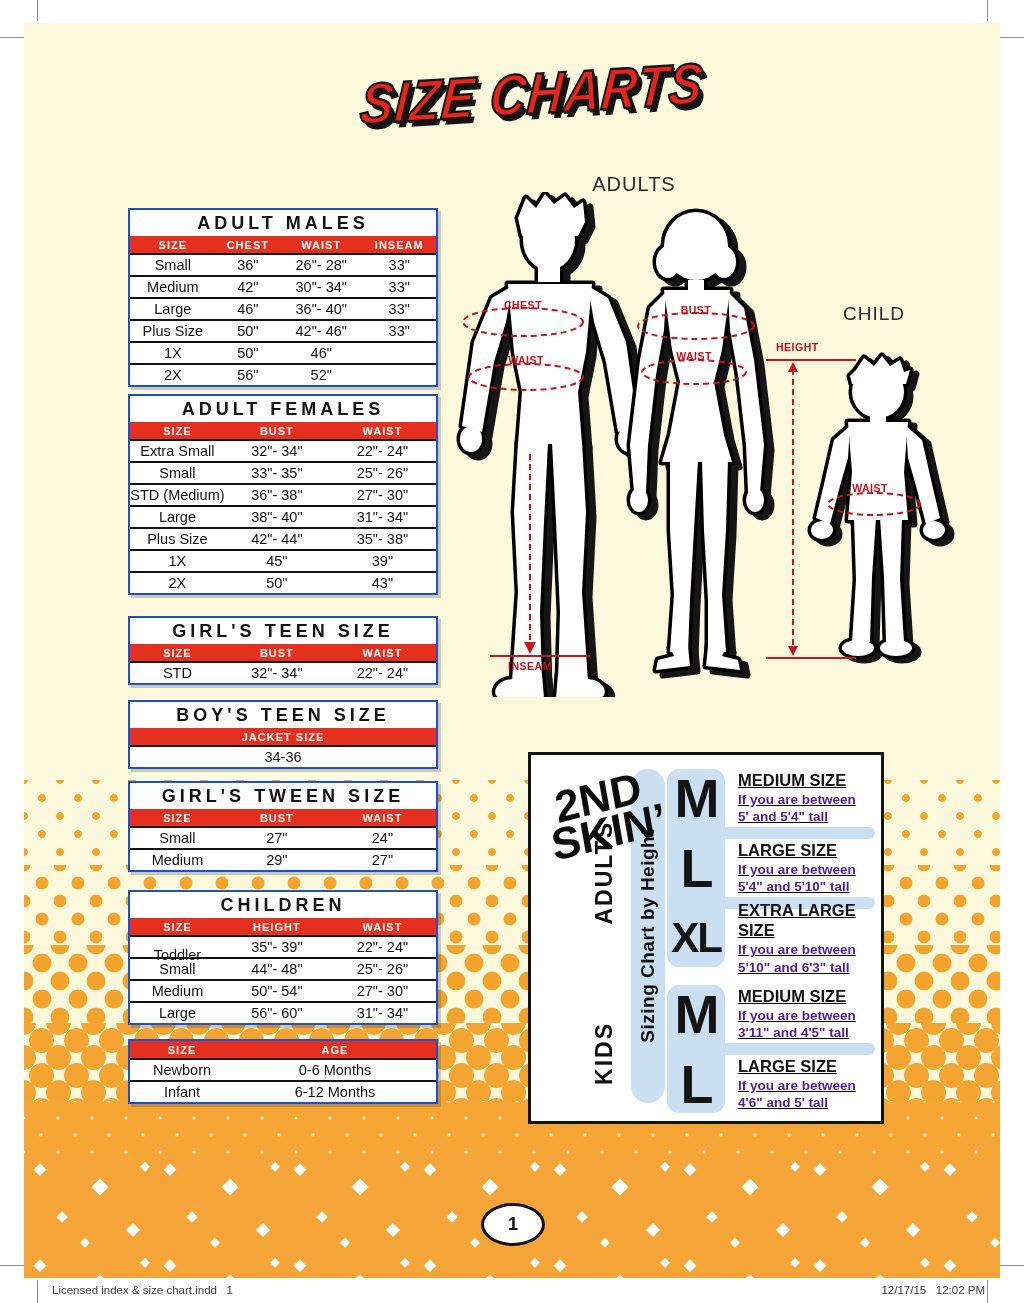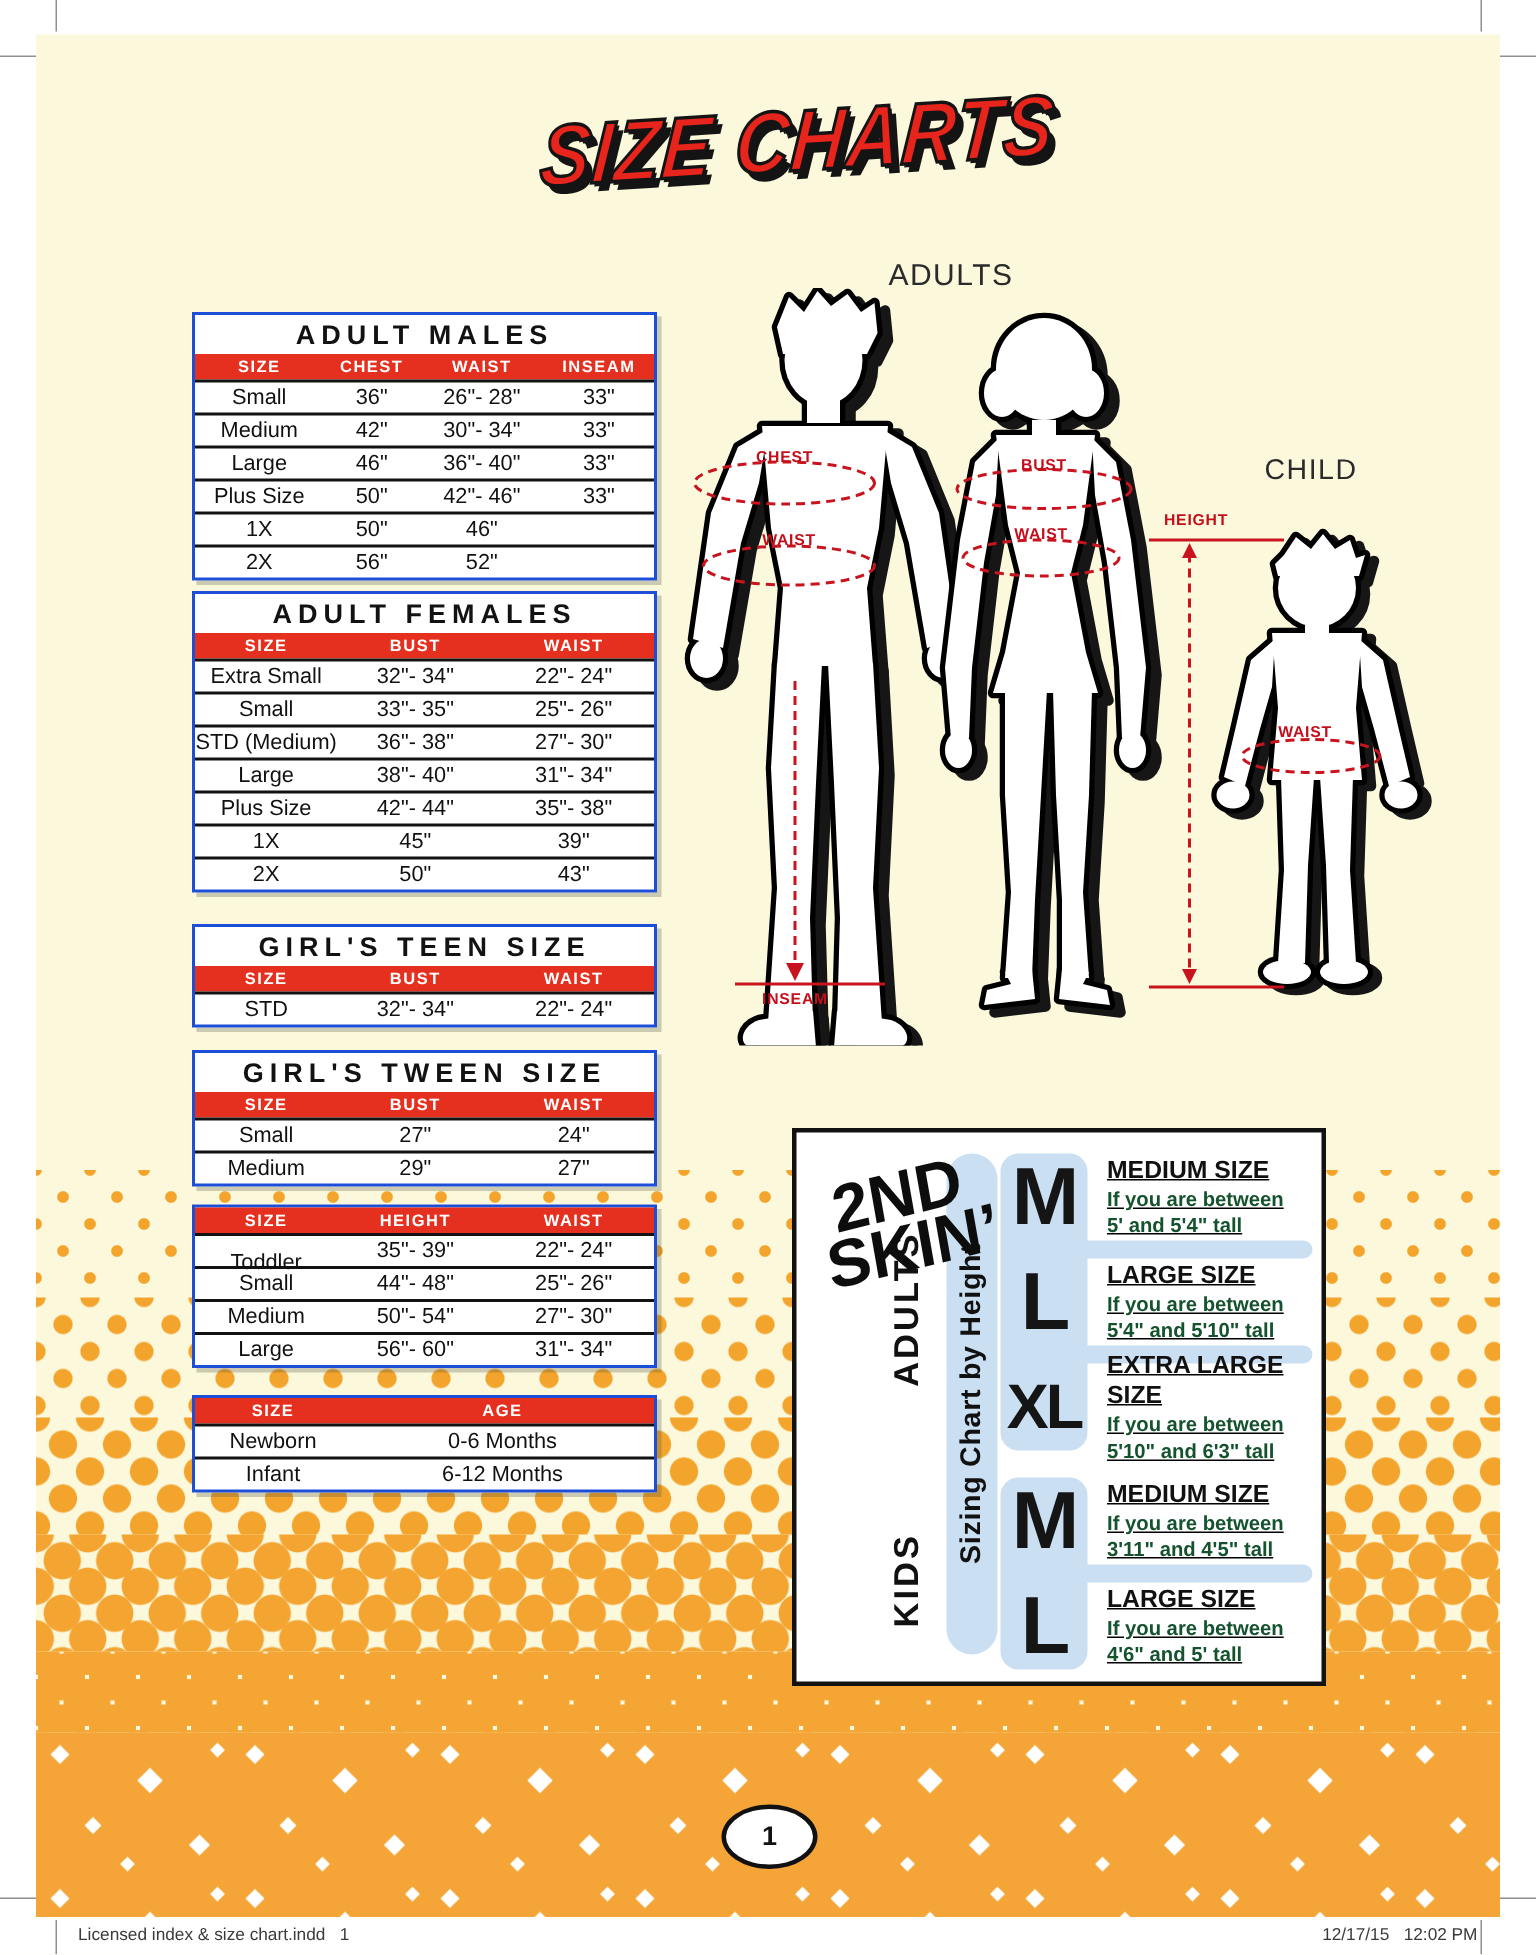--- a/index.html
+++ b/index.html
@@ -64,21 +64,21 @@
   #vbar .vtext{font-size:19px;letter-spacing:.5px;}
   #bluecolA,#bluecolK{position:absolute;left:136px;width:58px;background:#CBDFF3;border-radius:12px;z-index:1;}
   #bluecolA{top:14px;height:198px;}
   #bluecolK{top:230px;height:128px;}
   #sizes{position:absolute;left:136px;top:14px;right:6px;display:flex;flex-direction:column;z-index:2;}
   .srow{display:flex;height:58px;align-items:center;}
   .sletter{width:58px;flex:none;font-size:54px;font-weight:bold;text-align:center;line-height:.9;color:#151515;letter-spacing:-2px;}
   .sletter.wide{font-size:42px;}
   .sdesc{padding-left:13px;text-decoration:underline;}
   .sname{font-weight:bold;font-size:16.5px;color:#111;line-height:1.25;}
-  .sline{font-weight:bold;font-size:13.5px;color:#14532d;line-height:1.3;}
+  .sline{font-weight:bold;font-size:13.5px;color:#4c1d95;line-height:1.3;}
   .sbar{height:12px;background:#CBDFF3;border-radius:7px;margin-left:52px;flex:none;}
   .sgap{height:18px;flex:none;}
   
   #pagenum{position:absolute;left:457px;top:1180px;width:58px;height:37px;background:#fff;border:3px solid #111;
     border-radius:50%;z-index:5;display:flex;align-items:center;justify-content:center;
     font-weight:bold;font-size:18px;color:#111;}
   
   .foot{position:absolute;font-size:11.5px;color:#3a3a3a;white-space:pre;z-index:2;}
   #footL{left:52px;top:1284px;}
   #footR{right:39px;top:1284px;}
@@ -223,38 +223,48 @@
             <span style="width: 34%;">BUST</span>
             <span style="width: 35%;">WAIST</span>
           </div>
           <div class="drow">
             <span style="width: 31%;">STD</span>
             <span style="width: 34%;">32"- 34"</span>
             <span style="width: 35%;">22"- 24"</span>
           </div>
         </div>
         <div class="stable">
+          <div class="ttl">BOY'S TEEN SIZE</div>
+          <div class="hrow">
+            <span style="width: 100%;">JACKET SIZE</span>
+          </div>
+          <div class="drow">
+            <span style="width: 100%;">34-36</span>
+          </div>
+        </div>
+        <div class="stable">
           <div class="ttl">GIRL'S TWEEN SIZE</div>
           <div class="hrow">
             <span style="width: 31%;">SIZE</span>
             <span style="width: 34%;">BUST</span>
             <span style="width: 35%;">WAIST</span>
           </div>
           <div class="drow">
             <span style="width: 31%;">Small</span>
             <span style="width: 34%;">27"</span>
             <span style="width: 35%;">24"</span>
           </div>
           <div class="drow">
             <span style="width: 31%;">Medium</span>
             <span style="width: 34%;">29"</span>
             <span style="width: 35%;">27"</span>
           </div>
         </div>
         <div class="stable">
+          <div class="ttl">CHILDREN</div>
           <div class="hrow">
             <span style="width: 31%;">SIZE</span>
             <span style="width: 34%;">HEIGHT</span>
             <span style="width: 35%;">WAIST</span>
           </div>
           <div class="drow">
             <span style="width: 31%; margin-top: 16px;">Toddler</span>
             <span style="width: 34%;">35"- 39"</span>
             <span style="width: 35%;">22"- 24"</span>
           </div>

